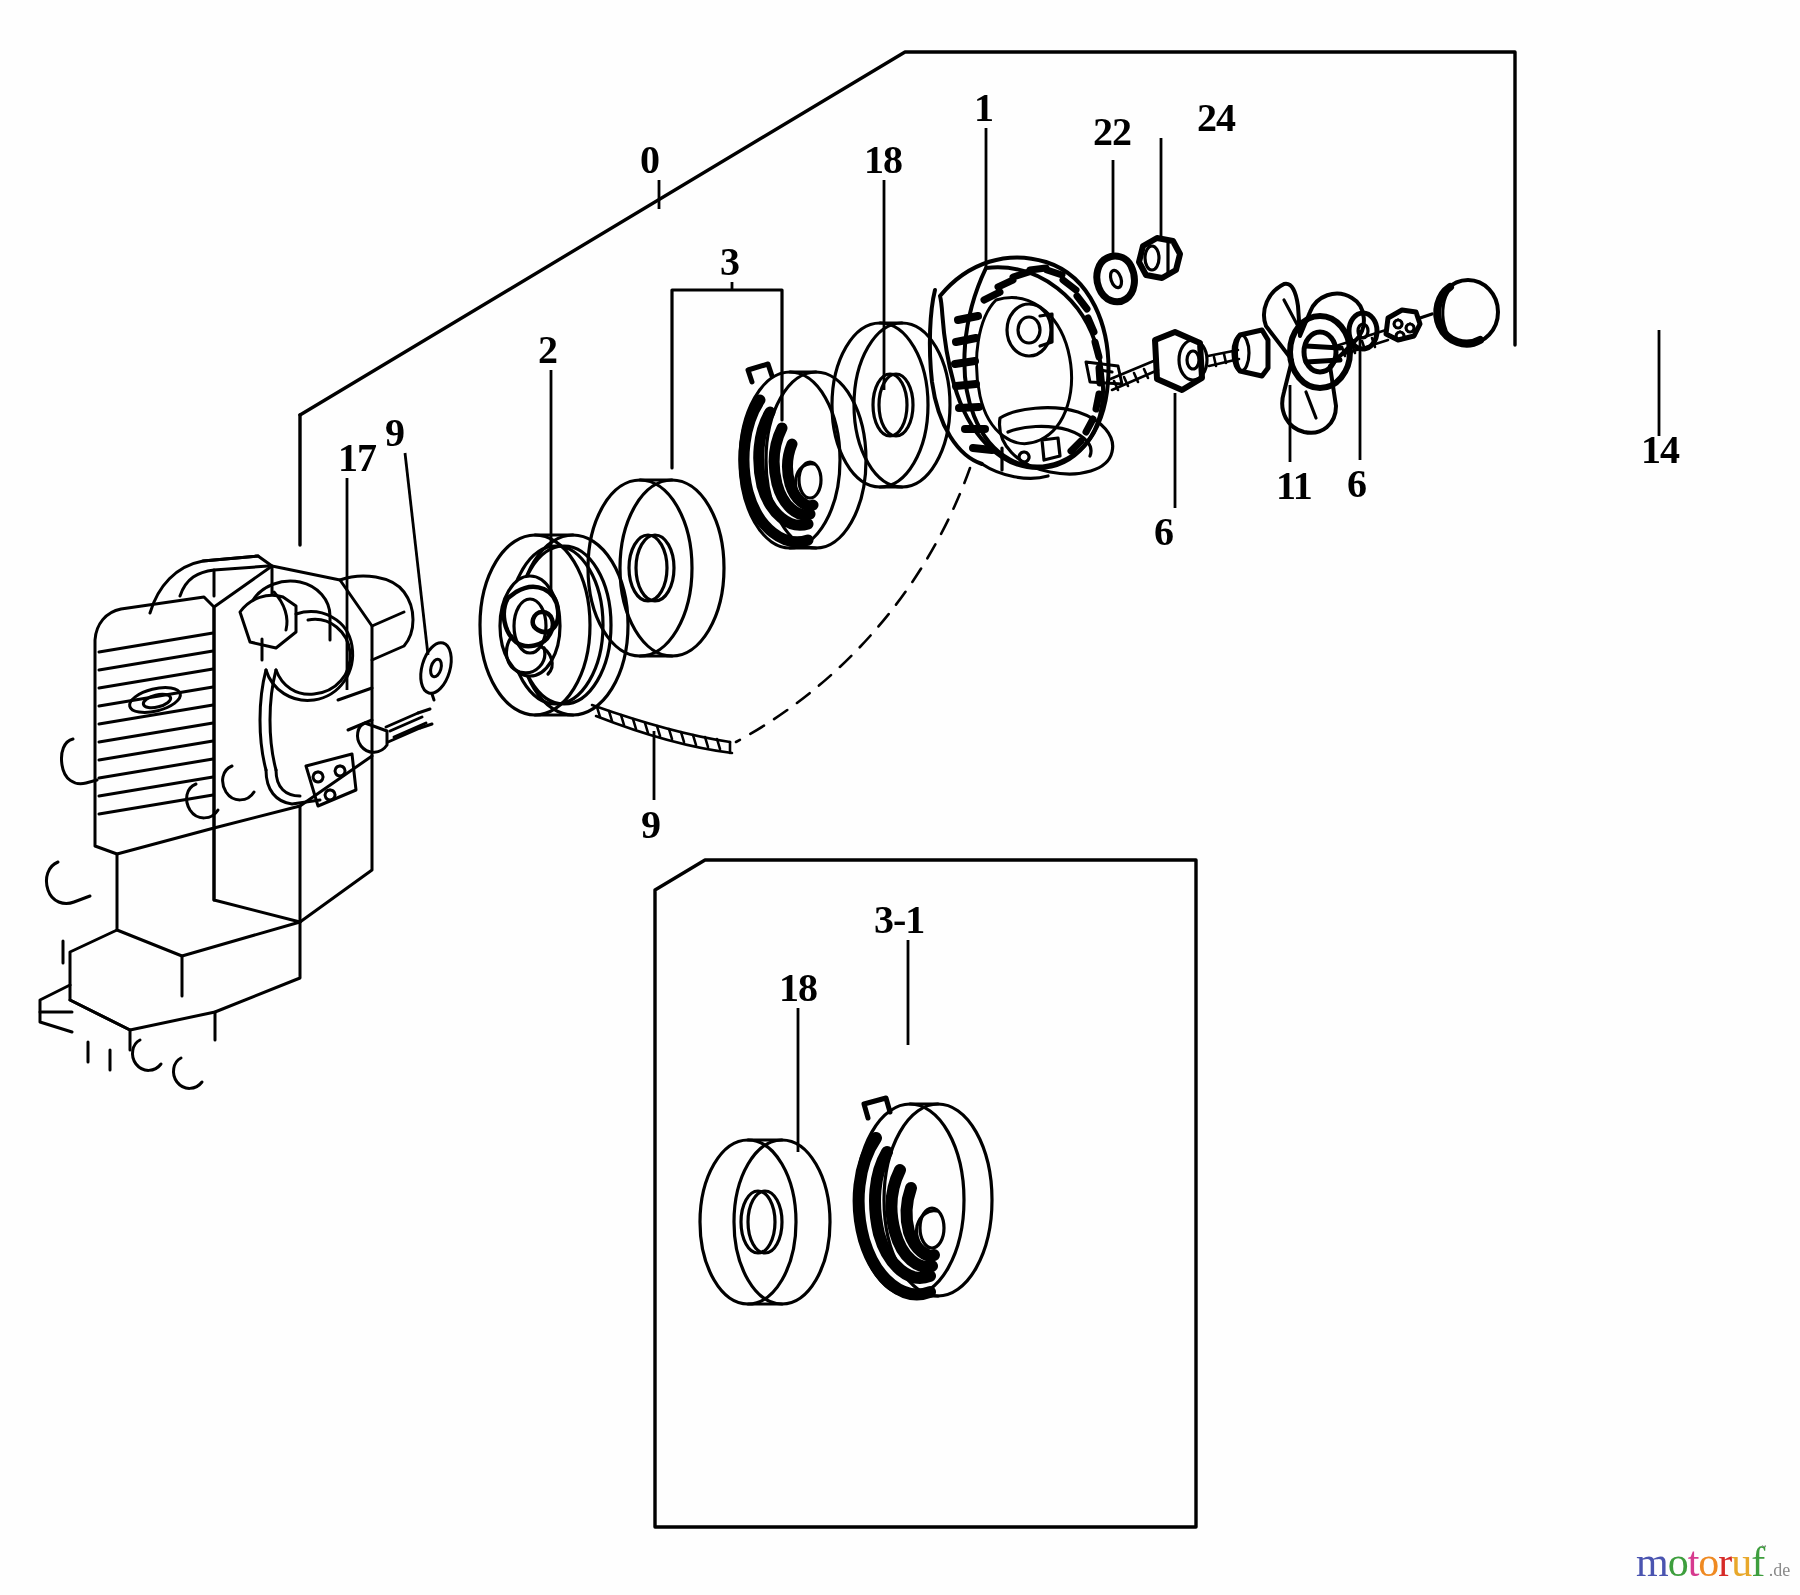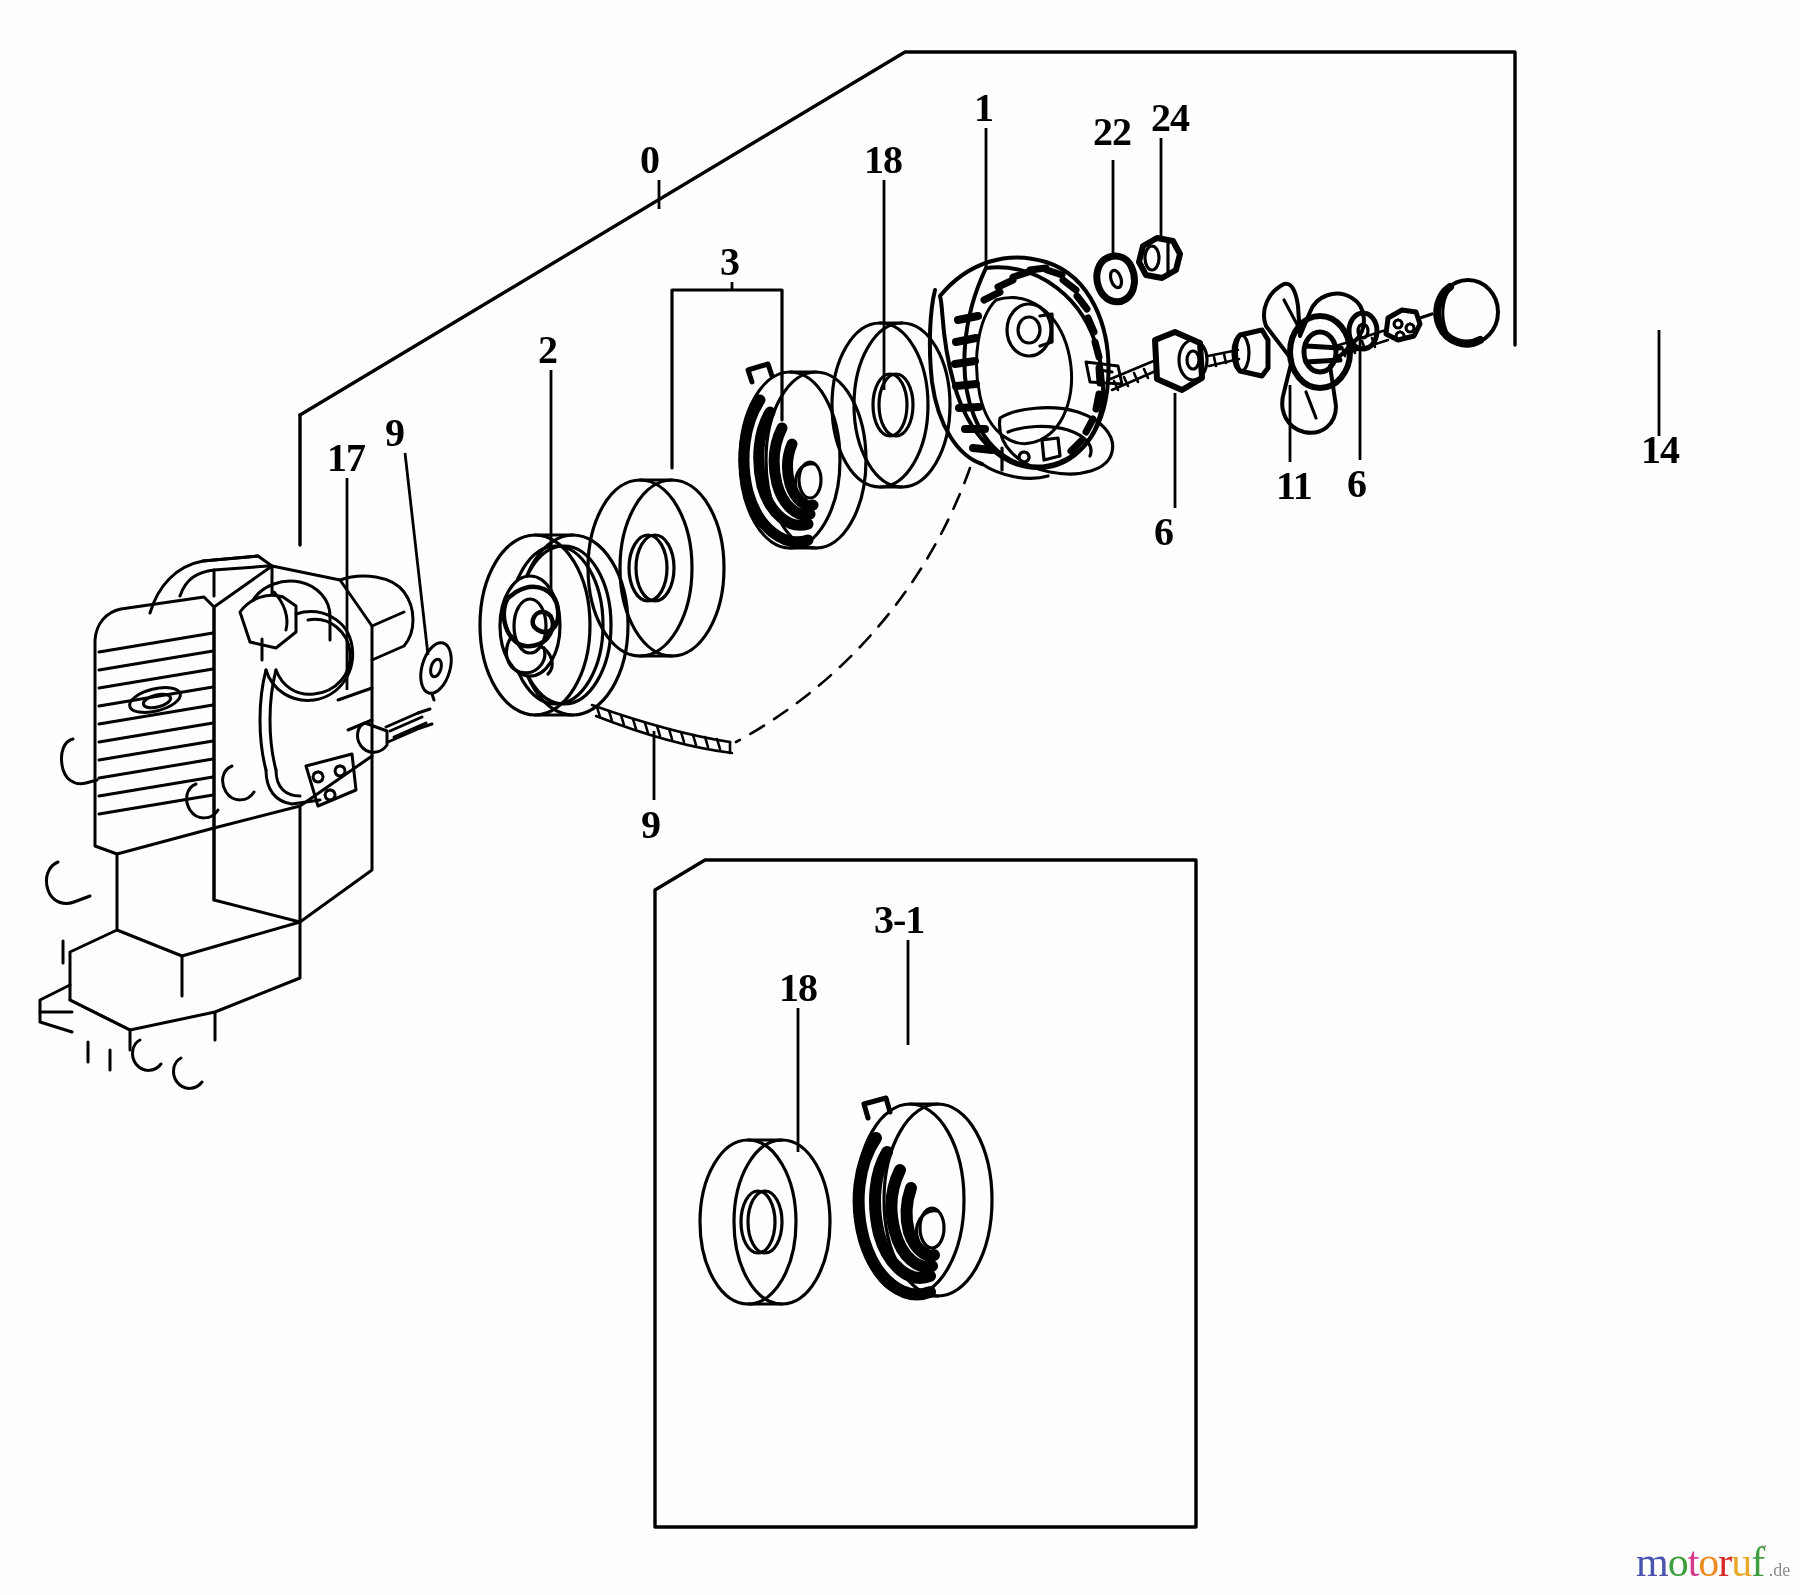--- a/index.html
+++ b/index.html
@@ -371,29 +371,29 @@
           <line x1="1360" y1="460" x2="1360" y2="330" stroke="#000000"></line>
           <line x1="1659" y1="436" x2="1659" y2="330" stroke="#000000"></line>
           <line x1="908" y1="940" x2="908" y2="1045" stroke="#000000"></line>
           <line x1="798" y1="1008" x2="798" y2="1152" stroke="#000000"></line>
         </g>
     </g>
   </svg>
 
   <div id="callout-labels">
       <div class="lbl" style="left: 640px; top: 140px;">0</div>
-      <div class="lbl" style="left: 327px; top: 438px;">17</div>
+      <div class="lbl" style="left: 338px; top: 438px;">17</div>
       <div class="lbl" style="left: 385px; top: 413px;">9</div>
       <div class="lbl" style="left: 538px; top: 330px;">2</div>
       <div class="lbl" style="left: 720px; top: 242px;">3</div>
       <div class="lbl" style="left: 641px; top: 805px;">9</div>
       <div class="lbl" style="left: 864px; top: 140px;">18</div>
       <div class="lbl" style="left: 974px; top: 88px;">1</div>
       <div class="lbl" style="left: 1093px; top: 112px;">22</div>
-      <div class="lbl" style="left: 1151px; top: 98px;">24</div>
+      <div class="lbl" style="left: 1197px; top: 98px;">24</div>
       <div class="lbl" style="left: 1154px; top: 512px;">6</div>
       <div class="lbl" style="left: 1276px; top: 466px;">11</div>
       <div class="lbl" style="left: 1347px; top: 464px;">6</div>
       <div class="lbl" style="left: 1641px; top: 430px;">14</div>
       <div class="lbl" style="left: 874px; top: 900px;">3-1</div>
       <div class="lbl" style="left: 779px; top: 968px;">18</div>
     </div>
 
   <div id="logo">
     <span><span style="color: rgb(74, 84, 176);">m</span><span style="color: rgb(61, 158, 61);">o</span><span style="color: rgb(214, 58, 142);">t</span><span style="color: rgb(239, 138, 34);">o</span><span style="color: rgb(214, 43, 40);">r</span><span style="color: rgb(232, 168, 43);">u</span><span style="color: rgb(61, 158, 61);">f</span></span><span class="dot" style="color: rgb(138, 138, 138);">¨</span><span class="de" style="color: rgb(138, 138, 138);">.de</span>

